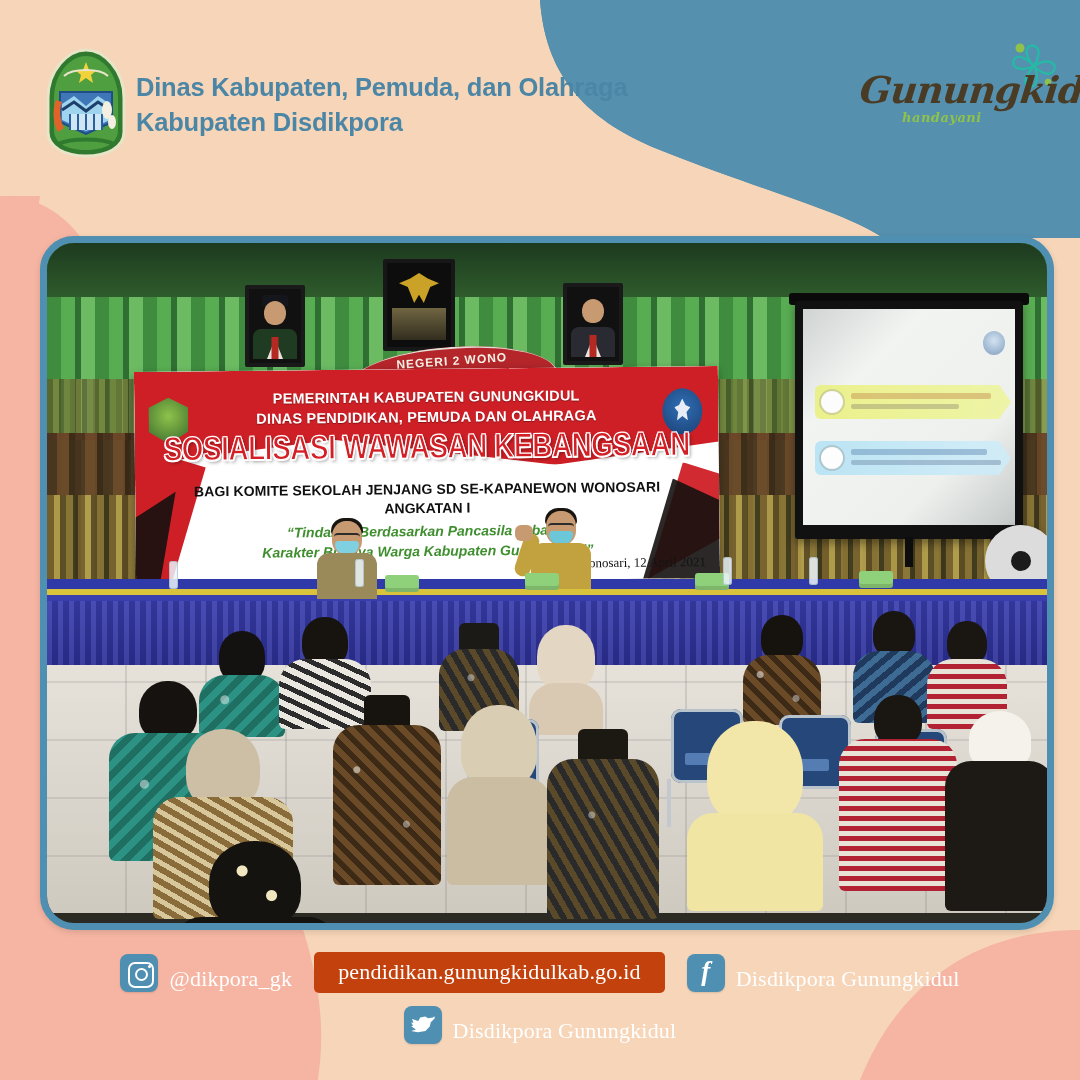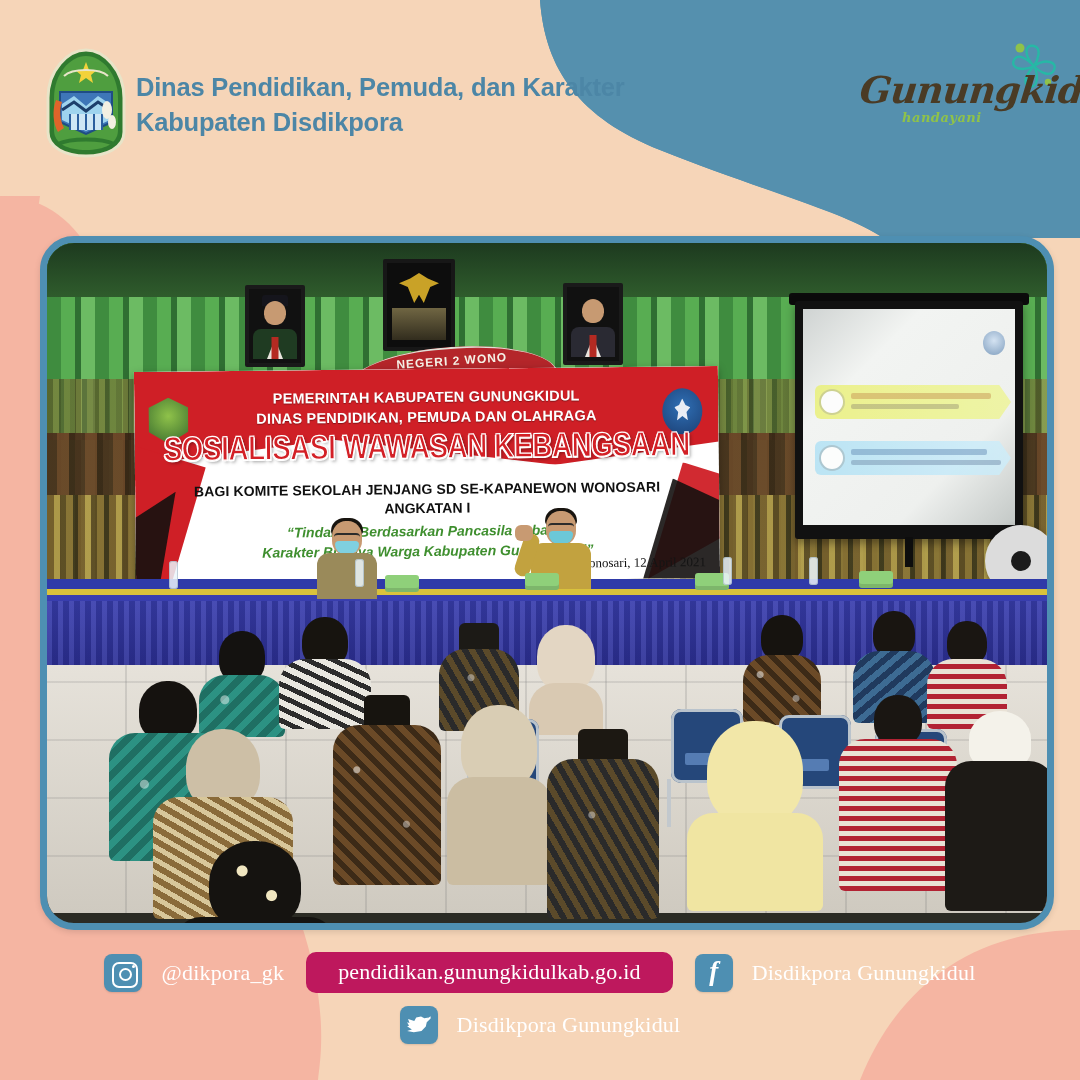--- a/index.html
+++ b/index.html
@@ -257,26 +257,26 @@
     radial-gradient(circle at 40% 35%,rgba(255,255,255,.4) 0 3px,transparent 4px),
     repeating-linear-gradient(60deg,#2a2a2a 0 6px,#5b4a2a 6px 12px);}
   .batik-e{background:repeating-linear-gradient(30deg,#8a6b3a 0 6px,#d8c79a 6px 11px);}
 
   
   .footer{position:absolute;left:0;top:940px;width:1080px;height:140px;z-index:7;}
   .social-row{position:absolute;left:0;width:1080px;display:flex;justify-content:center;
     align-items:center;gap:22px;}
   .social-row.r1{top:12px;}
   .social-row.r2{top:66px;}
-  .social-item{display:flex;align-items:center;gap:19px;}
+  .social-item{display:flex;align-items:flex-end;gap:11px;}
   .si-icon{width:38px;height:38px;border-radius:8px;background:#4E8FB2;position:relative;
     flex:0 0 auto;box-shadow:0 1px 2px rgba(0,0,0,.12);}
   .si-label{color:#FFFFFF;font-size:22px;letter-spacing:.2px;white-space:nowrap;
     font-family:"Liberation Serif", serif;}
-  .pill{background:#be185d;border-radius:10px;padding:7px 32px 8px;}
+  .pill{background:#c2410c;border-radius:5px;padding:7px 24px 8px;}
   .pill .si-label{font-size:22px;}
 
   
   .ig-instagram{position:absolute;left:8px;top:8px;width:22px;height:22px;
     border:2.6px solid #fff;border-radius:7px;}
   .ig-instagram::before{content:"";position:absolute;left:4.2px;top:4.2px;width:9px;height:9px;
     border:2.4px solid #fff;border-radius:50%;}
   .ig-instagram::after{content:"";position:absolute;right:1.4px;top:1.4px;width:3px;height:3px;
     border-radius:50%;background:#fff;}
   .ig-facebook{position:absolute;left:0;top:0;width:100%;height:100%;
@@ -323,21 +323,21 @@
       <rect x="26" y="66" width="32" height="16" fill="#cfe7f5"></rect>
       <path d="M26 66 l0 16 M34 66 l0 16 M42 66 l0 16 M50 66 l0 16 M58 66 l0 16" stroke="#2c5f9e" stroke-width="2"></path>
       <path d="M12 52 C8 62 9 76 14 84 L20 80 C16 72 15 62 18 54 Z" fill="#e0642a"></path>
       <ellipse cx="63" cy="62" rx="5" ry="9" fill="#f3f0e2"></ellipse>
       <ellipse cx="68" cy="74" rx="4" ry="7" fill="#f3f0e2"></ellipse>
       <path d="M14 96 C26 90 58 90 70 96" fill="none" stroke="#2f7a2f" stroke-width="4"></path>
       <path d="M20 28 C28 20 56 20 64 28" fill="none" stroke="#e8e4c8" stroke-width="2"></path>
     </svg>
 
     <div class="org-title">
-      <span class="ln">Dinas Pendidikan, Pemuda, dan Karakter</span>
+      <span class="ln">Dinas Kabupaten, Pemuda, dan Olahraga</span>
       <span class="ln">Kabupaten Disdikpora</span>
     </div>
 
     <div class="gk-logo">
       <svg class="gk-flower wordmark-flower" viewBox="0 0 56 56">
         <path d="M30 28 C20 18 20 6 30 8 C38 10 34 22 30 28 Z" stroke="#27b8a6" stroke-width="2.4"></path>
         <path d="M30 28 C42 20 54 24 50 32 C46 40 36 34 30 28 Z" stroke="#27b8a6" stroke-width="2.4"></path>
         <path d="M30 28 C36 40 32 52 24 48 C18 44 24 34 30 28 Z" stroke="#27b8a6" stroke-width="2.4"></path>
         <path d="M30 28 C18 34 6 30 10 22 C14 14 24 22 30 28 Z" stroke="#27b8a6" stroke-width="2.4"></path>
         <circle cx="16" cy="10" r="4.5" fill="#8FC24A"></circle>

